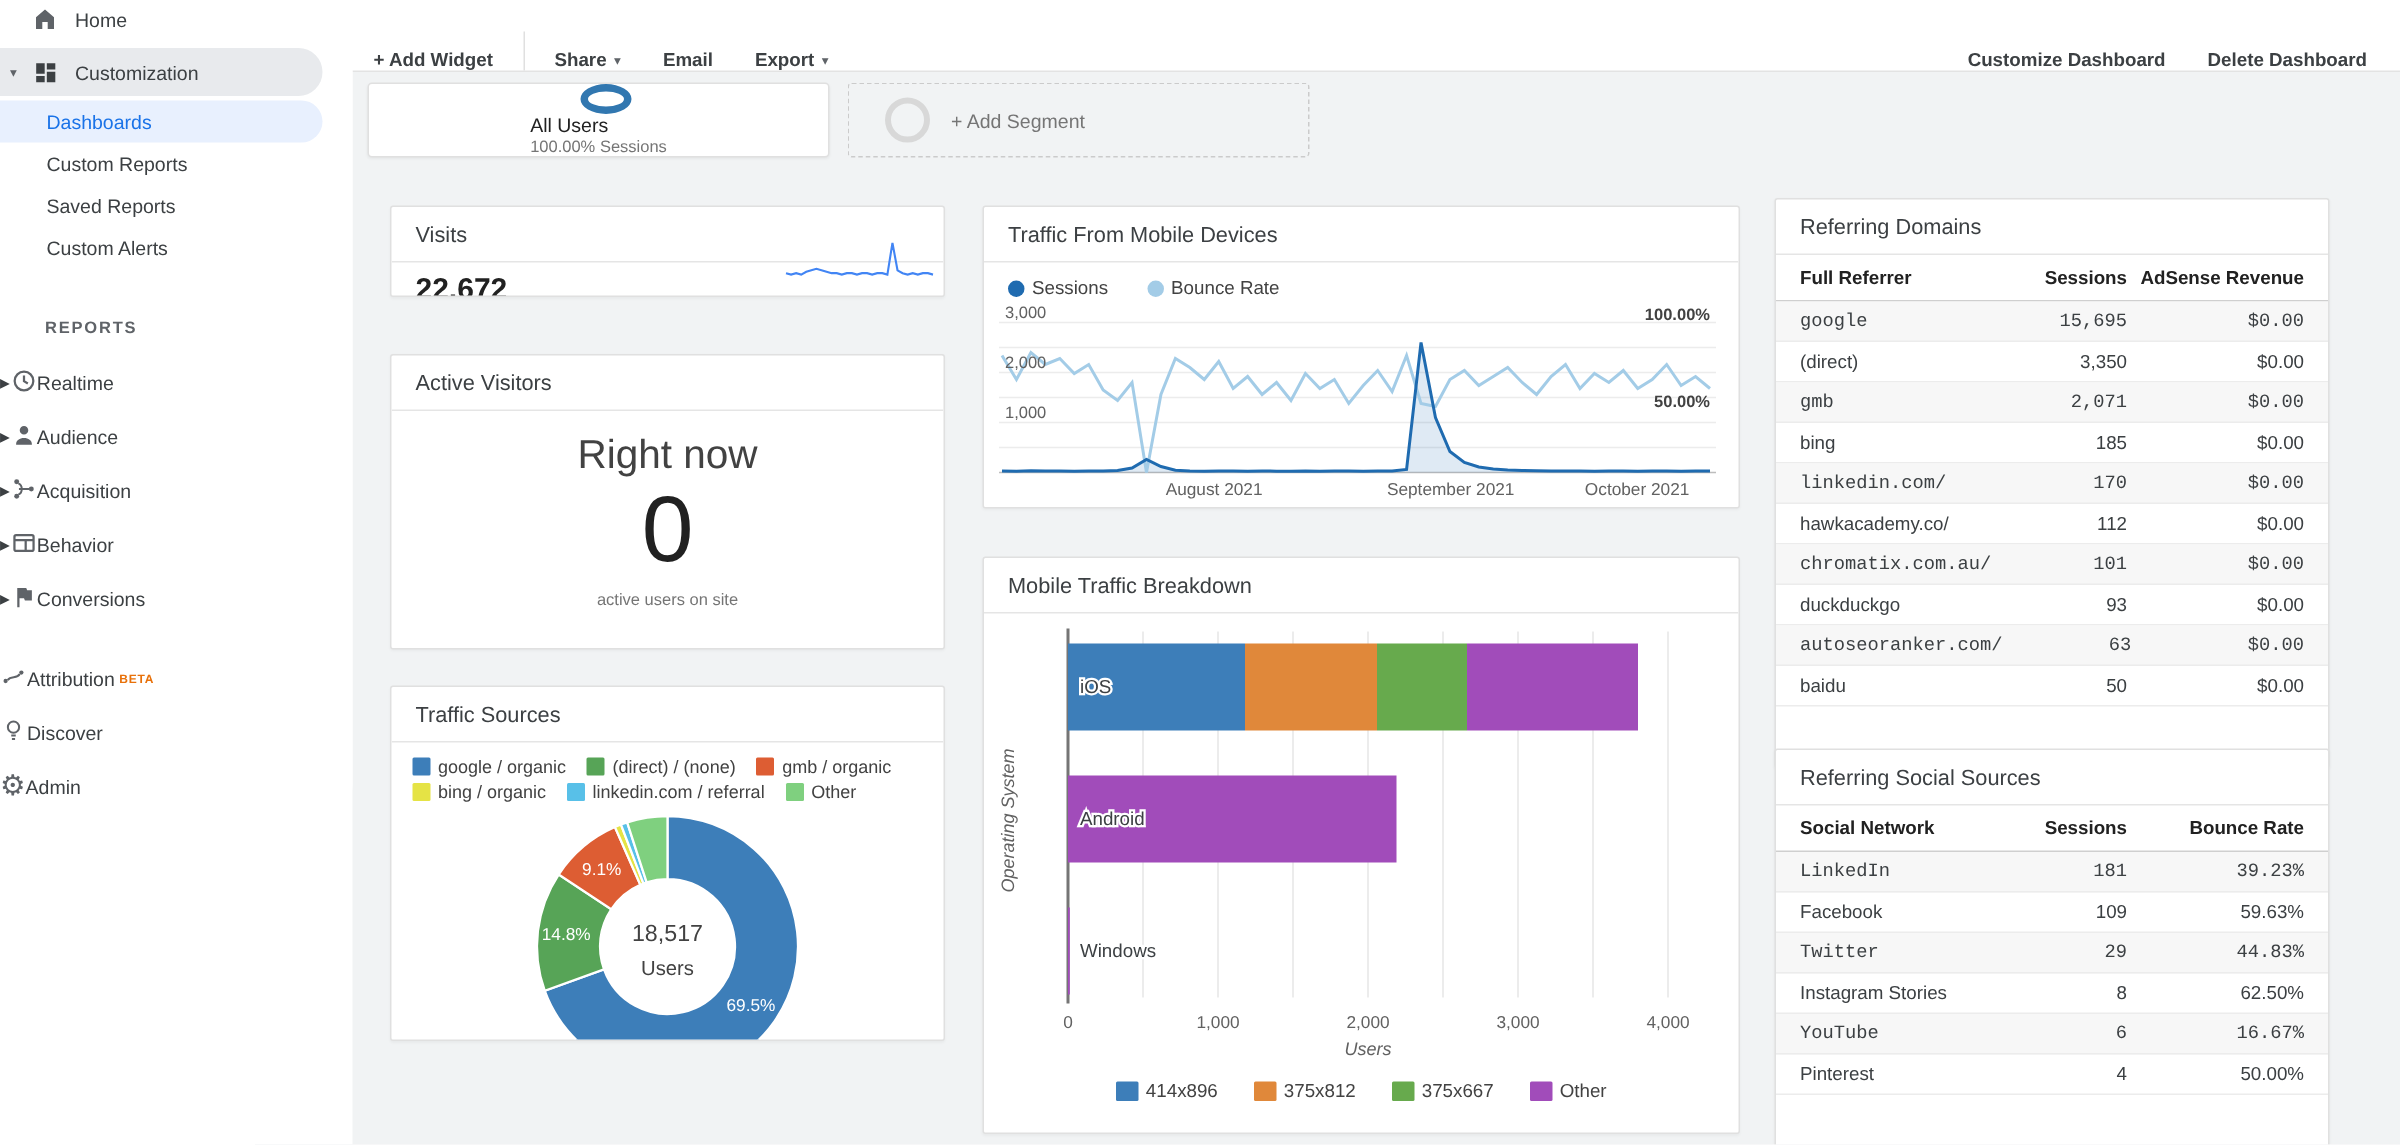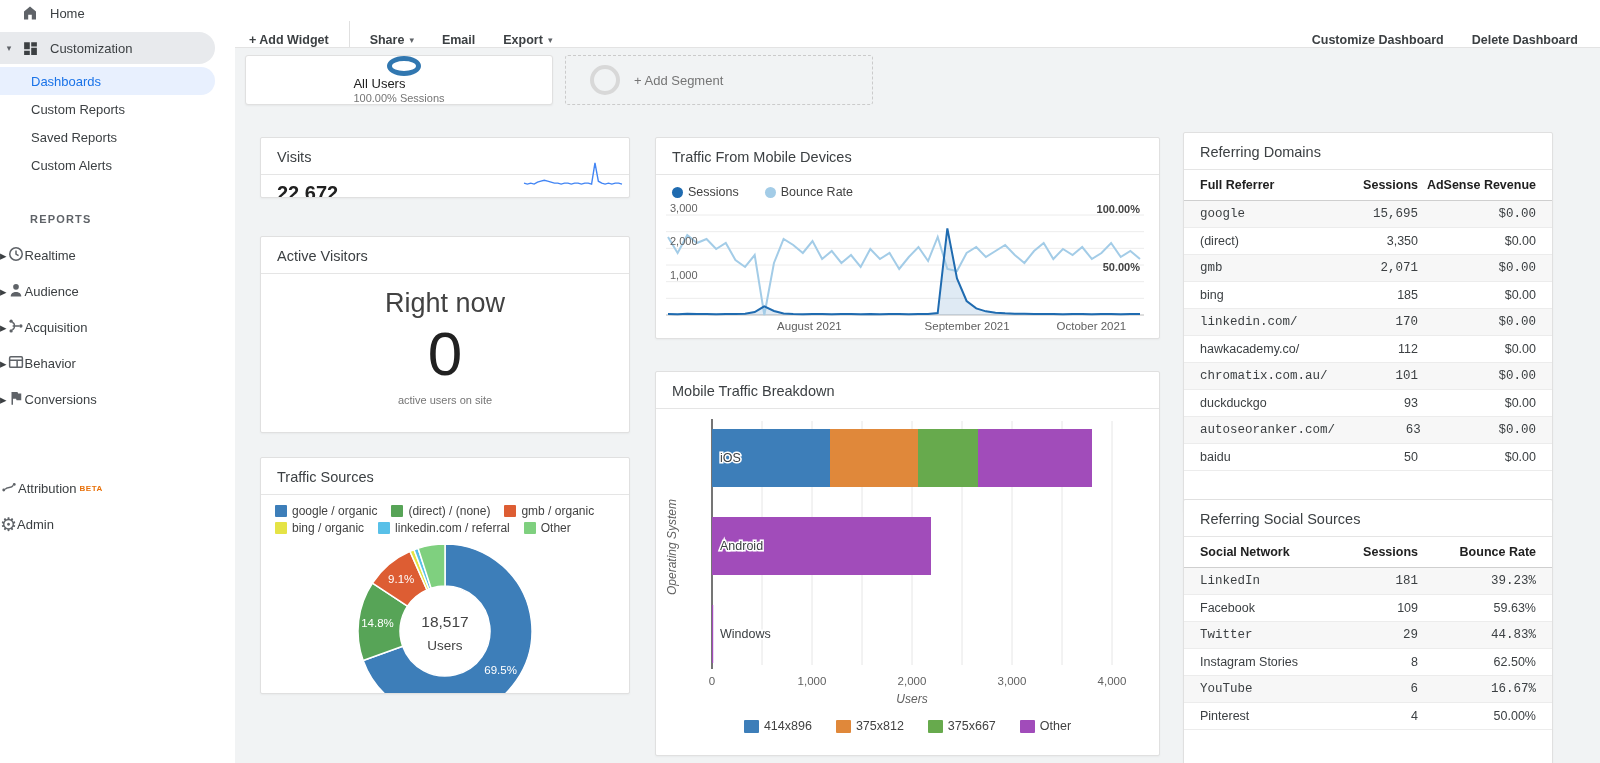--- a/index.html
+++ b/index.html
@@ -161,20 +161,30 @@
       <span class="chev"></span>
       <span class="ic">
         <svg width="18" height="18" viewBox="0 0 24 24" fill="#5f6368">
             <circle cx="5" cy="16" r="1.9"></circle>
             <circle cx="19" cy="8.5" r="1.9"></circle>
             <path d="M6.8 15.2c3-4.2 8.2-.8 10.8-5.4" stroke="#5f6368" stroke-width="1.8" fill="none"></path>
           </svg>
       </span>
       <span>Attribution</span>
       <span class="beta">BETA</span>
+    </div>
+    <div class="report-row">
+      <span class="chev"></span>
+      <span class="ic">
+        <svg width="18" height="18" viewBox="0 0 24 24" fill="none" stroke="#5f6368" stroke-width="1.8">
+            <circle cx="12" cy="9" r="5"></circle>
+            <path d="M10 16.5h4M10.6 19.5h2.8"></path>
+          </svg>
+      </span>
+      <span>Discover</span>
     </div>
     <div class="report-row">
       <span class="chev"></span>
       <span class="ic"><span class="gear-glyph">⚙</span></span>
       <span>Admin</span>
     </div>
   </div>
 </div>
 
 <div class="topbar">

